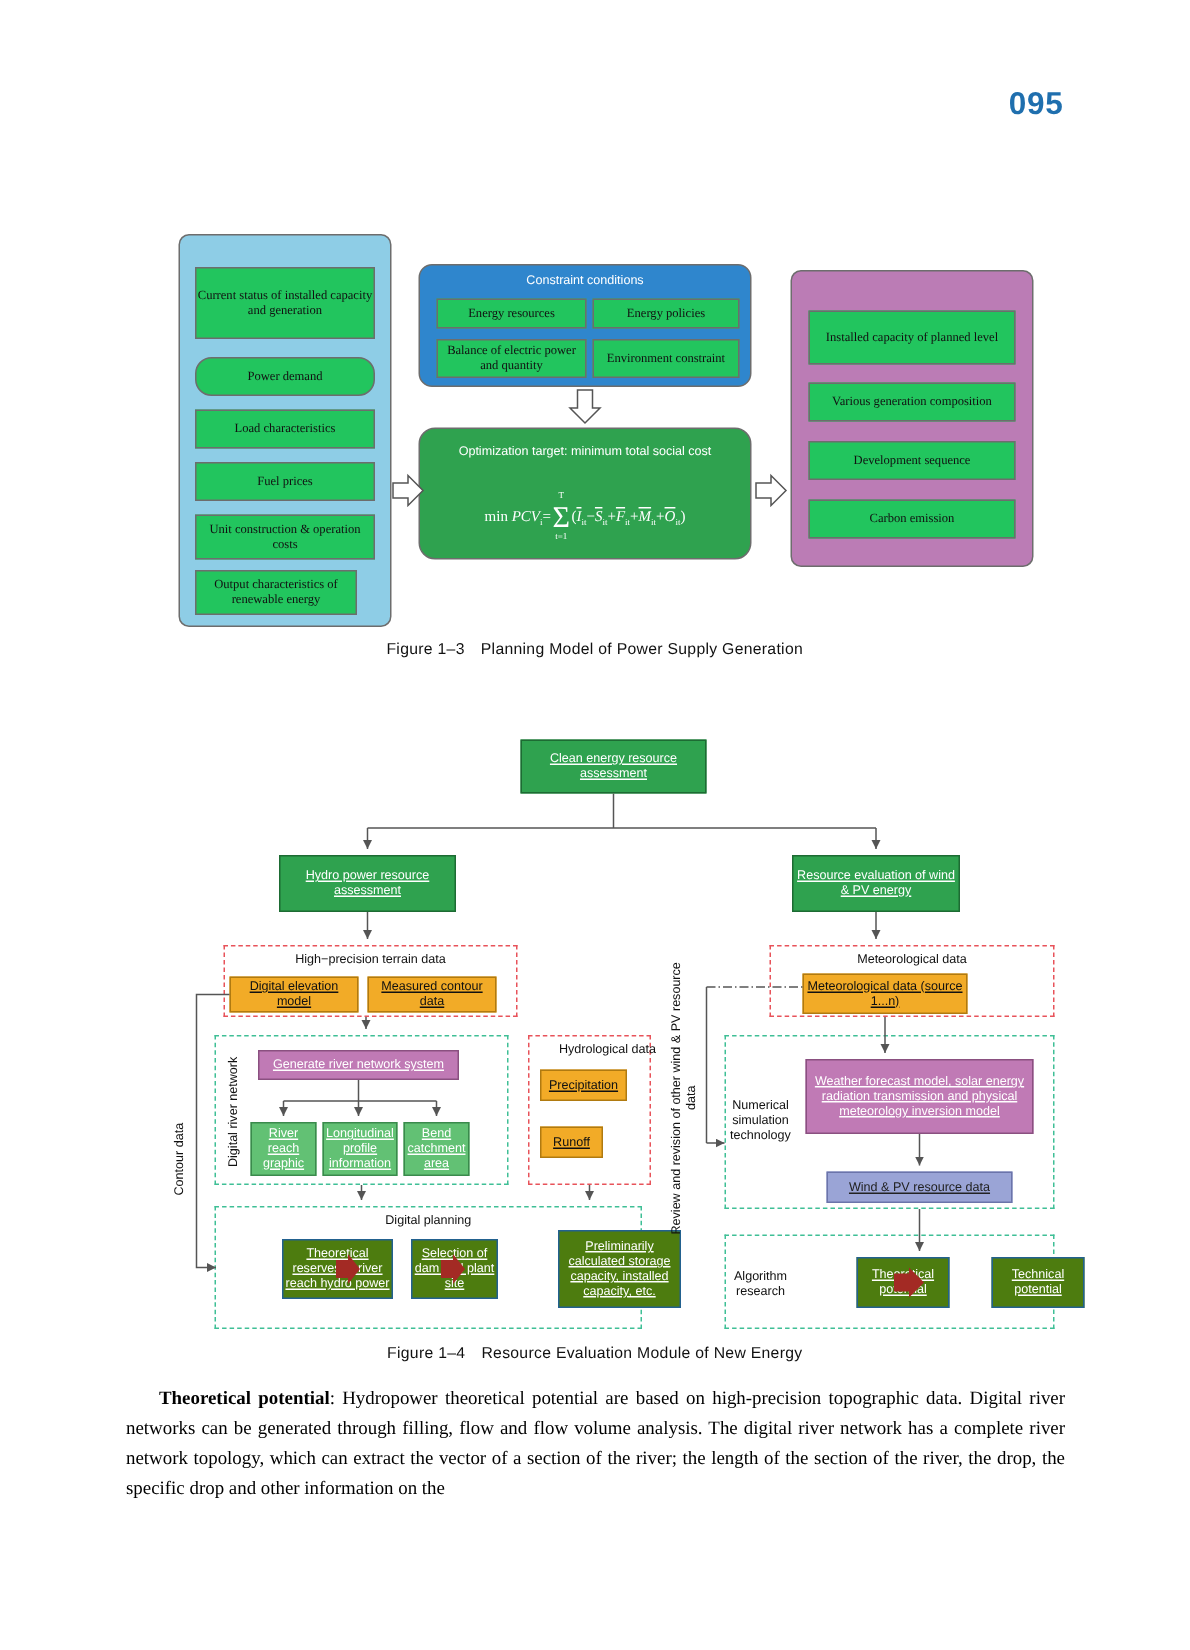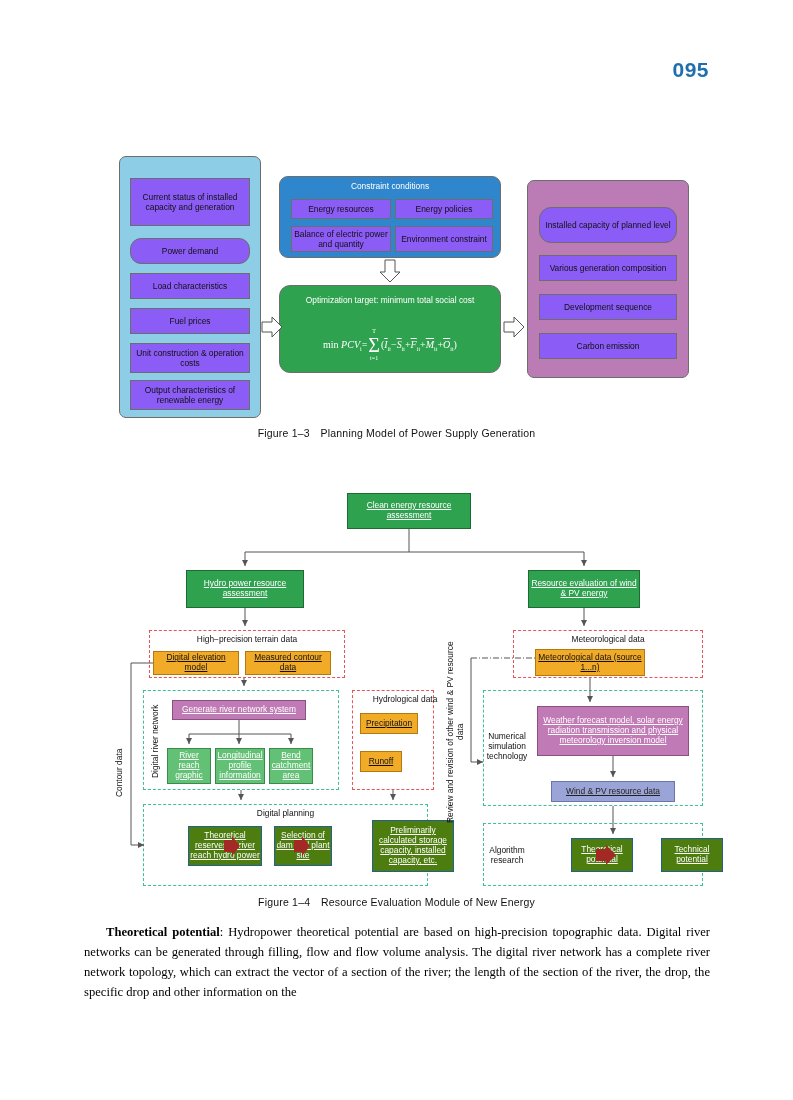--- a/index.html
+++ b/index.html
@@ -26,24 +26,24 @@
        line-height:1.18;font-size:8.4px;color:#111;}
   .vlbl{writing-mode:vertical-rl;transform:rotate(180deg);}
 
   
   .panel{position:absolute;box-sizing:border-box;border:1px solid #6d6d6d;}
   .panel-blue-light{background:#8ecde6;border-radius:7px;}
   .panel-blue{background:#2f86cd;border-radius:9px;}
   .panel-green{background:#2fa24f;border-radius:11px;}
   .panel-purple{background:#bb7cb5;border-radius:7px;}
 
-  .wbox{position:absolute;box-sizing:border-box;background:#8b5cf6;
+  .wbox{position:absolute;box-sizing:border-box;background:#22c55e;
         border:1px solid #6d6d6d;display:flex;align-items:center;
         justify-content:center;text-align:center;font-size:8.4px;
-        color:#111;line-height:1.2;}
+        color:#111;line-height:1.2;font-family:Liberation Serif, serif;}
 
   .whitetext{color:#fff;}
 
   
   .n-green{background:#2fa24f;border:1px solid #1d6b33;color:#fff;font-size:8.4px;}
   .n-lgreen{background:#62c174;border:1px solid #3a8a4c;color:#fff;font-size:8.4px;}
   .n-orange{background:#f2ab27;border:1px solid #b07a10;color:#111;font-size:8.4px;}
   .n-purple{background:#c07ab5;border:1px solid #8a5080;color:#fff;font-size:8.4px;}
   .n-blue{background:#4d7c0f;border:1px solid #22618f;color:#fff;font-size:8.4px;margin-left:40px;}
   .n-periwinkle{background:#9aa4d6;border:1px solid #6b74aa;color:#222;font-size:8.4px;}
@@ -90,40 +90,40 @@
 
   <div>
 
     <div class="panel panel-blue-light" style="left:119px;top:156px;width:142px;height:262px;"></div>
 
     <div class="wbox" style="left:130px;top:178px;width:120px;height:48px;">Current status of installed capacity and generation</div>
     <div class="wbox" style="left:130px;top:238px;width:120px;height:26px;border-radius:11px;">Power demand</div>
     <div class="wbox" style="left:130px;top:273px;width:120px;height:26px;">Load characteristics</div>
     <div class="wbox" style="left:130px;top:308px;width:120px;height:26px;">Fuel prices</div>
     <div class="wbox" style="left:130px;top:343px;width:120px;height:30px;">Unit construction &amp; operation costs</div>
-    <div class="wbox" style="left:130px;top:380px;width:120px;height:30px;">Output characteristics of renewable energy</div>
+    <div class="wbox" style="left:130px;top:380px;width:108px;height:30px;">Output characteristics of renewable energy</div>
 
     <div class="panel panel-blue" style="left:279px;top:176px;width:222px;height:82px;"></div>
     <div class="lbl whitetext" style="left:279px;top:180px;width:222px;height:13px;">Constraint conditions</div>
     <div class="wbox" style="left:291px;top:199px;width:100px;height:20px;">Energy resources</div>
     <div class="wbox" style="left:395px;top:199px;width:98px;height:20px;">Energy policies</div>
     <div class="wbox" style="left:291px;top:226px;width:100px;height:26px;">Balance of electric power and quantity</div>
     <div class="wbox" style="left:395px;top:226px;width:98px;height:26px;">Environment constraint</div>
 
     <div class="panel panel-green" style="left:279px;top:285px;width:222px;height:88px;"></div>
     <div class="lbl whitetext" style="left:281px;top:294px;width:218px;height:14px;font-size:8.4px;">Optimization target: minimum total social cost</div>
 
     <div class="formula" style="left:279px;top:330px;width:222px;height:30px;">
       <span>min&nbsp;<i>PCV</i><sub>i</sub>=</span>
       <span class="sum">Σ<span class="top">T</span><span class="bot">t=1</span></span>
       <span>(<span class="ovl">I</span><sub>it</sub>−<span class="ovl">S</span><sub>it</sub>+<span class="ovl">F</span><sub>it</sub>+<span class="ovl">M</span><sub>it</sub>+<span class="ovl">O</span><sub>it</sub>)</span>
     </div>
 
     <div class="panel panel-purple" style="left:527px;top:180px;width:162px;height:198px;"></div>
-    <div class="wbox" style="left:539px;top:207px;width:138px;height:36px;border-radius:12px;">Installed capacity of planned level</div>
+    <div class="wbox" style="left:539px;top:207px;width:138px;height:36px;">Installed capacity of planned level</div>
     <div class="wbox" style="left:539px;top:255px;width:138px;height:26px;">Various generation composition</div>
     <div class="wbox" style="left:539px;top:294px;width:138px;height:26px;">Development sequence</div>
     <div class="wbox" style="left:539px;top:333px;width:138px;height:26px;">Carbon emission</div>
 
     <div class="caption" style="left:0;top:427px;">Figure 1–3 Planning Model of Power Supply Generation</div>
   </div>
 
   <div>
 
     <div class="node n-green" style="left:347px;top:493px;width:124px;height:36px;">Clean energy resource assessment</div>

